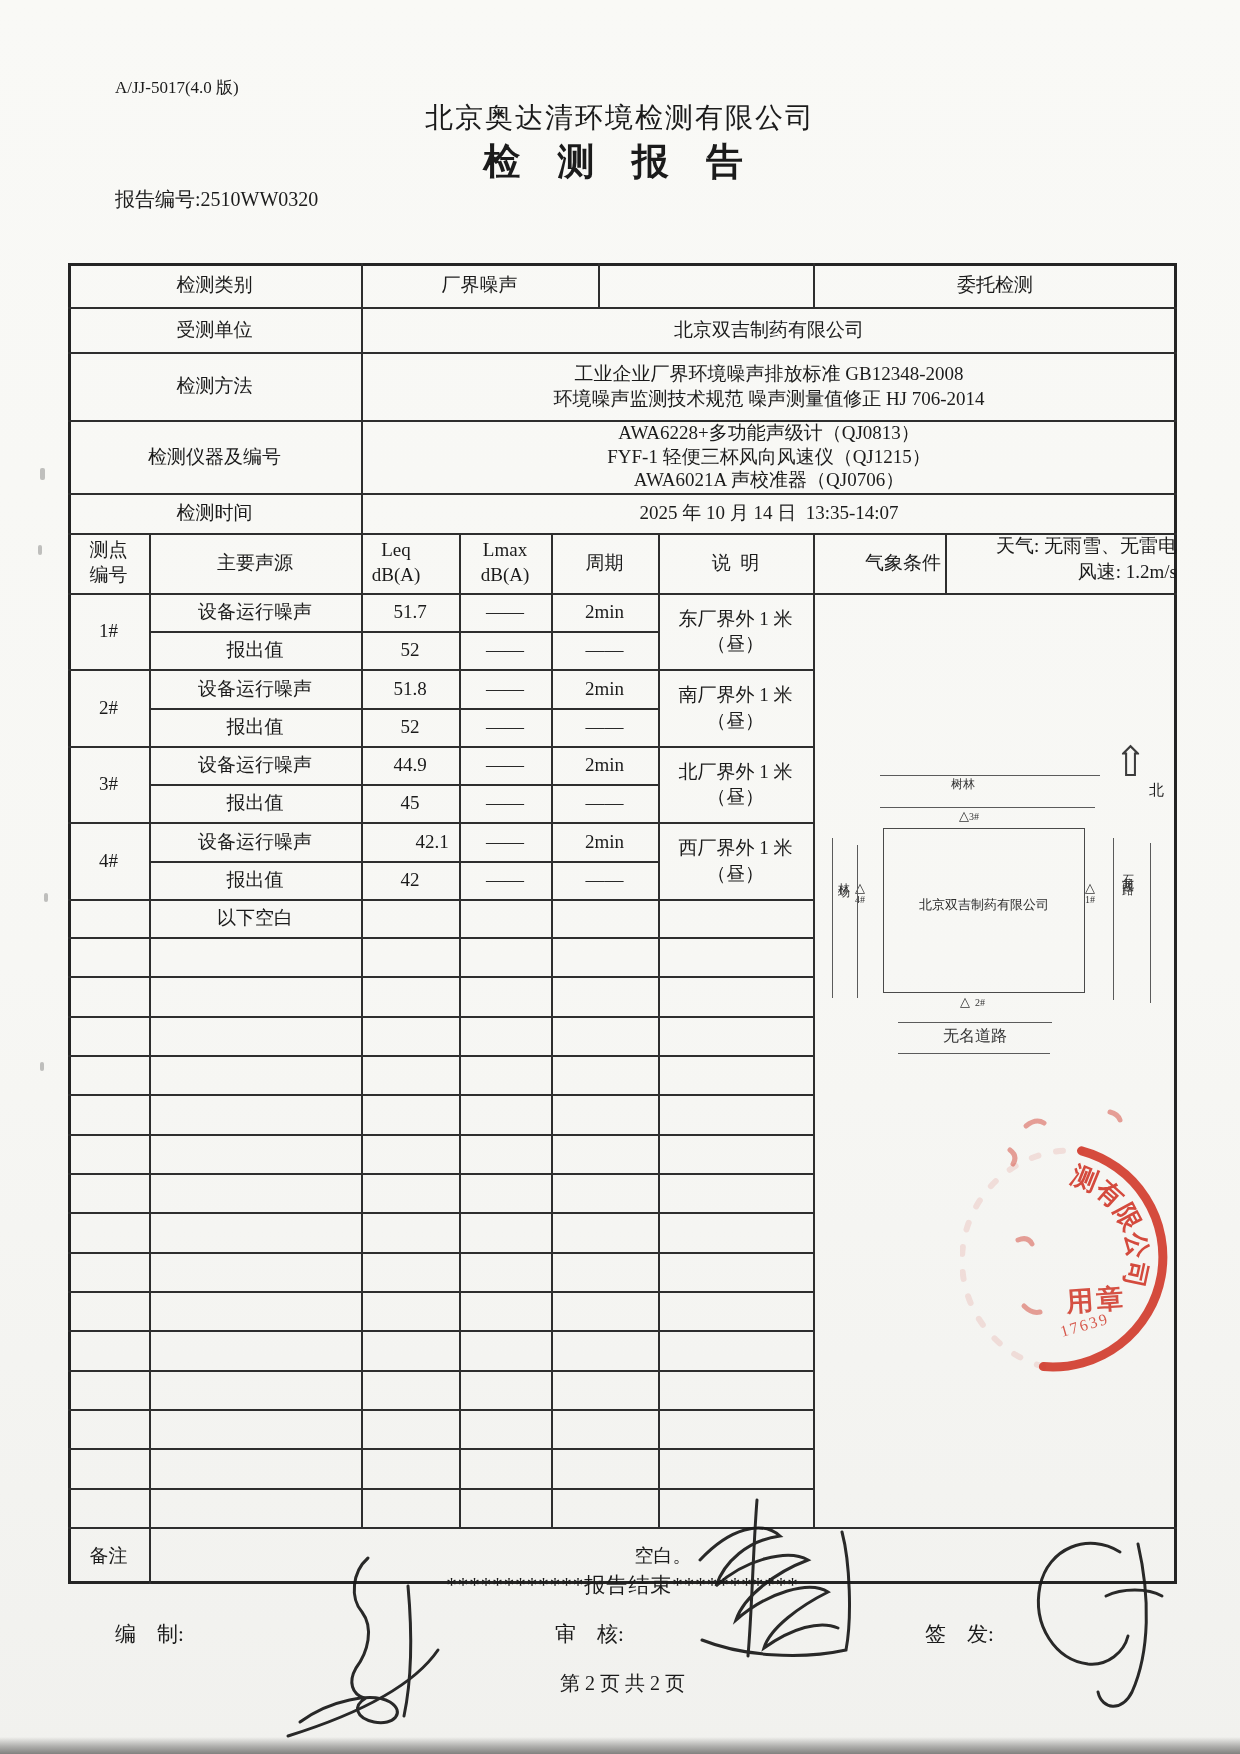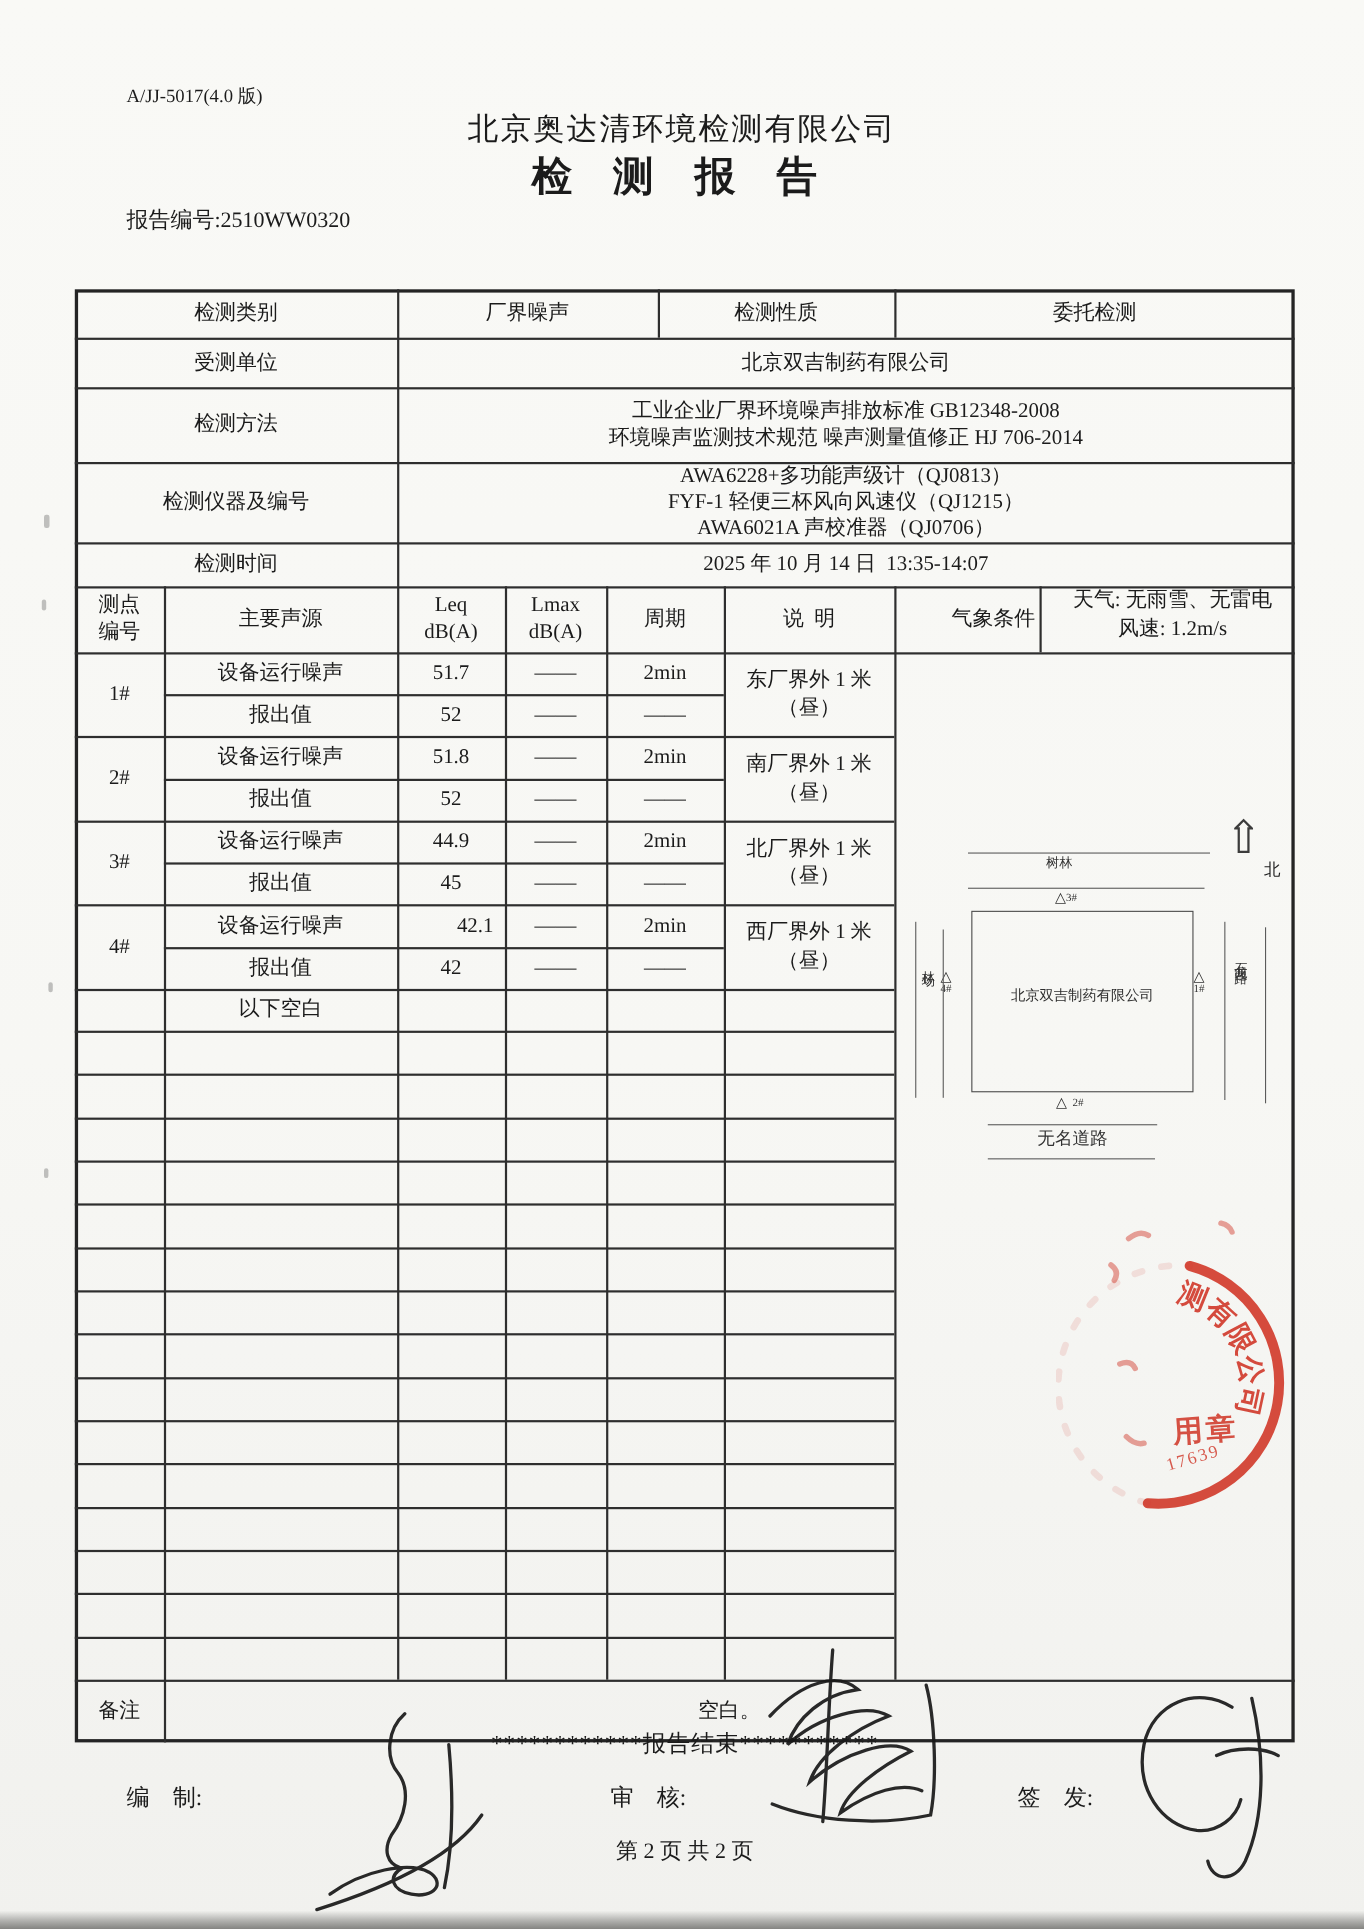--- a/index.html
+++ b/index.html
@@ -73,21 +73,20 @@
       <div class="vl" style="left: 149px; top: 533px; width: 1.6px; height: 1051px;"></div>
       <div class="vl" style="left: 459px; top: 533px; width: 1.6px; height: 994px;"></div>
       <div class="vl" style="left: 551px; top: 533px; width: 1.6px; height: 994px;"></div>
       <div class="vl" style="left: 658px; top: 533px; width: 1.6px; height: 994px;"></div>
       <div class="vl" style="left: 813px; top: 533px; width: 1.6px; height: 994px;"></div>
       <div class="vl" style="left: 945px; top: 533px; width: 1.6px; height: 60px;"></div>
     </div>
 
   <div class="c" style="left:68px;top:263px;width:293px;height:44px;">检测类别</div>
   <div class="c" style="left:361px;top:263px;width:237px;height:44px;">厂界噪声</div>
-  <div class="c" style="left:598px;top:263px;width:215px;height:44px;">检测性质</div>
   <div class="c" style="left:813px;top:263px;width:364px;height:44px;">委托检测</div>
 
   <div class="c" style="left:68px;top:307px;width:293px;height:45px;">受测单位</div>
   <div class="c" style="left:361px;top:307px;width:816px;height:45px;">北京双吉制药有限公司</div>
 
   <div class="c" style="left:68px;top:352px;width:293px;height:68px;">检测方法</div>
   <div class="c col" style="left:361px;top:352px;width:816px;height:68px;">
     <div>工业企业厂界环境噪声排放标准 GB12348-2008</div>
     <div>环境噪声监测技术规范 噪声测量值修正 HJ 706-2014</div>
   </div>
@@ -100,32 +99,32 @@
   </div>
 
   <div class="c" style="left:68px;top:493px;width:293px;height:40px;">检测时间</div>
   <div class="c pre" style="left:361px;top:493px;width:816px;height:40px;">2025 年 10 月 14 日  13:35-14:07</div>
 
   <div class="c col" style="left:68px;top:533px;width:81px;height:60px;line-height:1.3;">
     <div>测点</div>
     <div>编号</div>
   </div>
   <div class="c" style="left:149px;top:533px;width:212px;height:60px;">主要声源</div>
-  <div class="c col" style="left:361px;top:533px;width:98px;height:60px;line-height:1.3;border-radius:18px;">
+  <div class="c col" style="left:347px;top:533px;width:98px;height:60px;line-height:1.3;border-radius:18px;">
     <div>Leq</div>
     <div>dB(A)</div>
   </div>
   <div class="c col" style="left:459px;top:533px;width:92px;height:60px;line-height:1.3;">
     <div>Lmax</div>
     <div>dB(A)</div>
   </div>
   <div class="c" style="left:551px;top:533px;width:107px;height:60px;">周期</div>
   <div class="c pre" style="left:658px;top:533px;width:155px;height:60px;">说  明</div>
   <div class="c" style="left:813px;top:533px;width:132px;height:60px;margin-left:24px;">气象条件</div>
-  <div class="c col l" style="left:945px;top:533px;width:232px;height:60px;align-items:center;padding-left:10px;line-height:1.35;">
+  <div class="c col l" style="left:945px;top:533px;width:232px;height:60px;align-items:flex-end;padding-left:10px;line-height:1.35;">
     <div>天气: 无雨雪、无雷电</div>
     <div>风速: 1.2m/s</div>
   </div>
 
   <div class="c" style="left:68px;top:593px;width:81px;height:76px;">1#</div>
   <div class="c" style="left:149px;top:593px;width:212px;height:38px;">设备运行噪声</div>
   <div class="c" style="left:361px;top:593px;width:98px;height:38px;">51.7</div>
   <div class="c" style="left:459px;top:593px;width:92px;height:38px;">——</div>
   <div class="c" style="left:551px;top:593px;width:107px;height:38px;">2min</div>
   <div class="c" style="left:149px;top:631px;width:212px;height:38px;">报出值</div>

